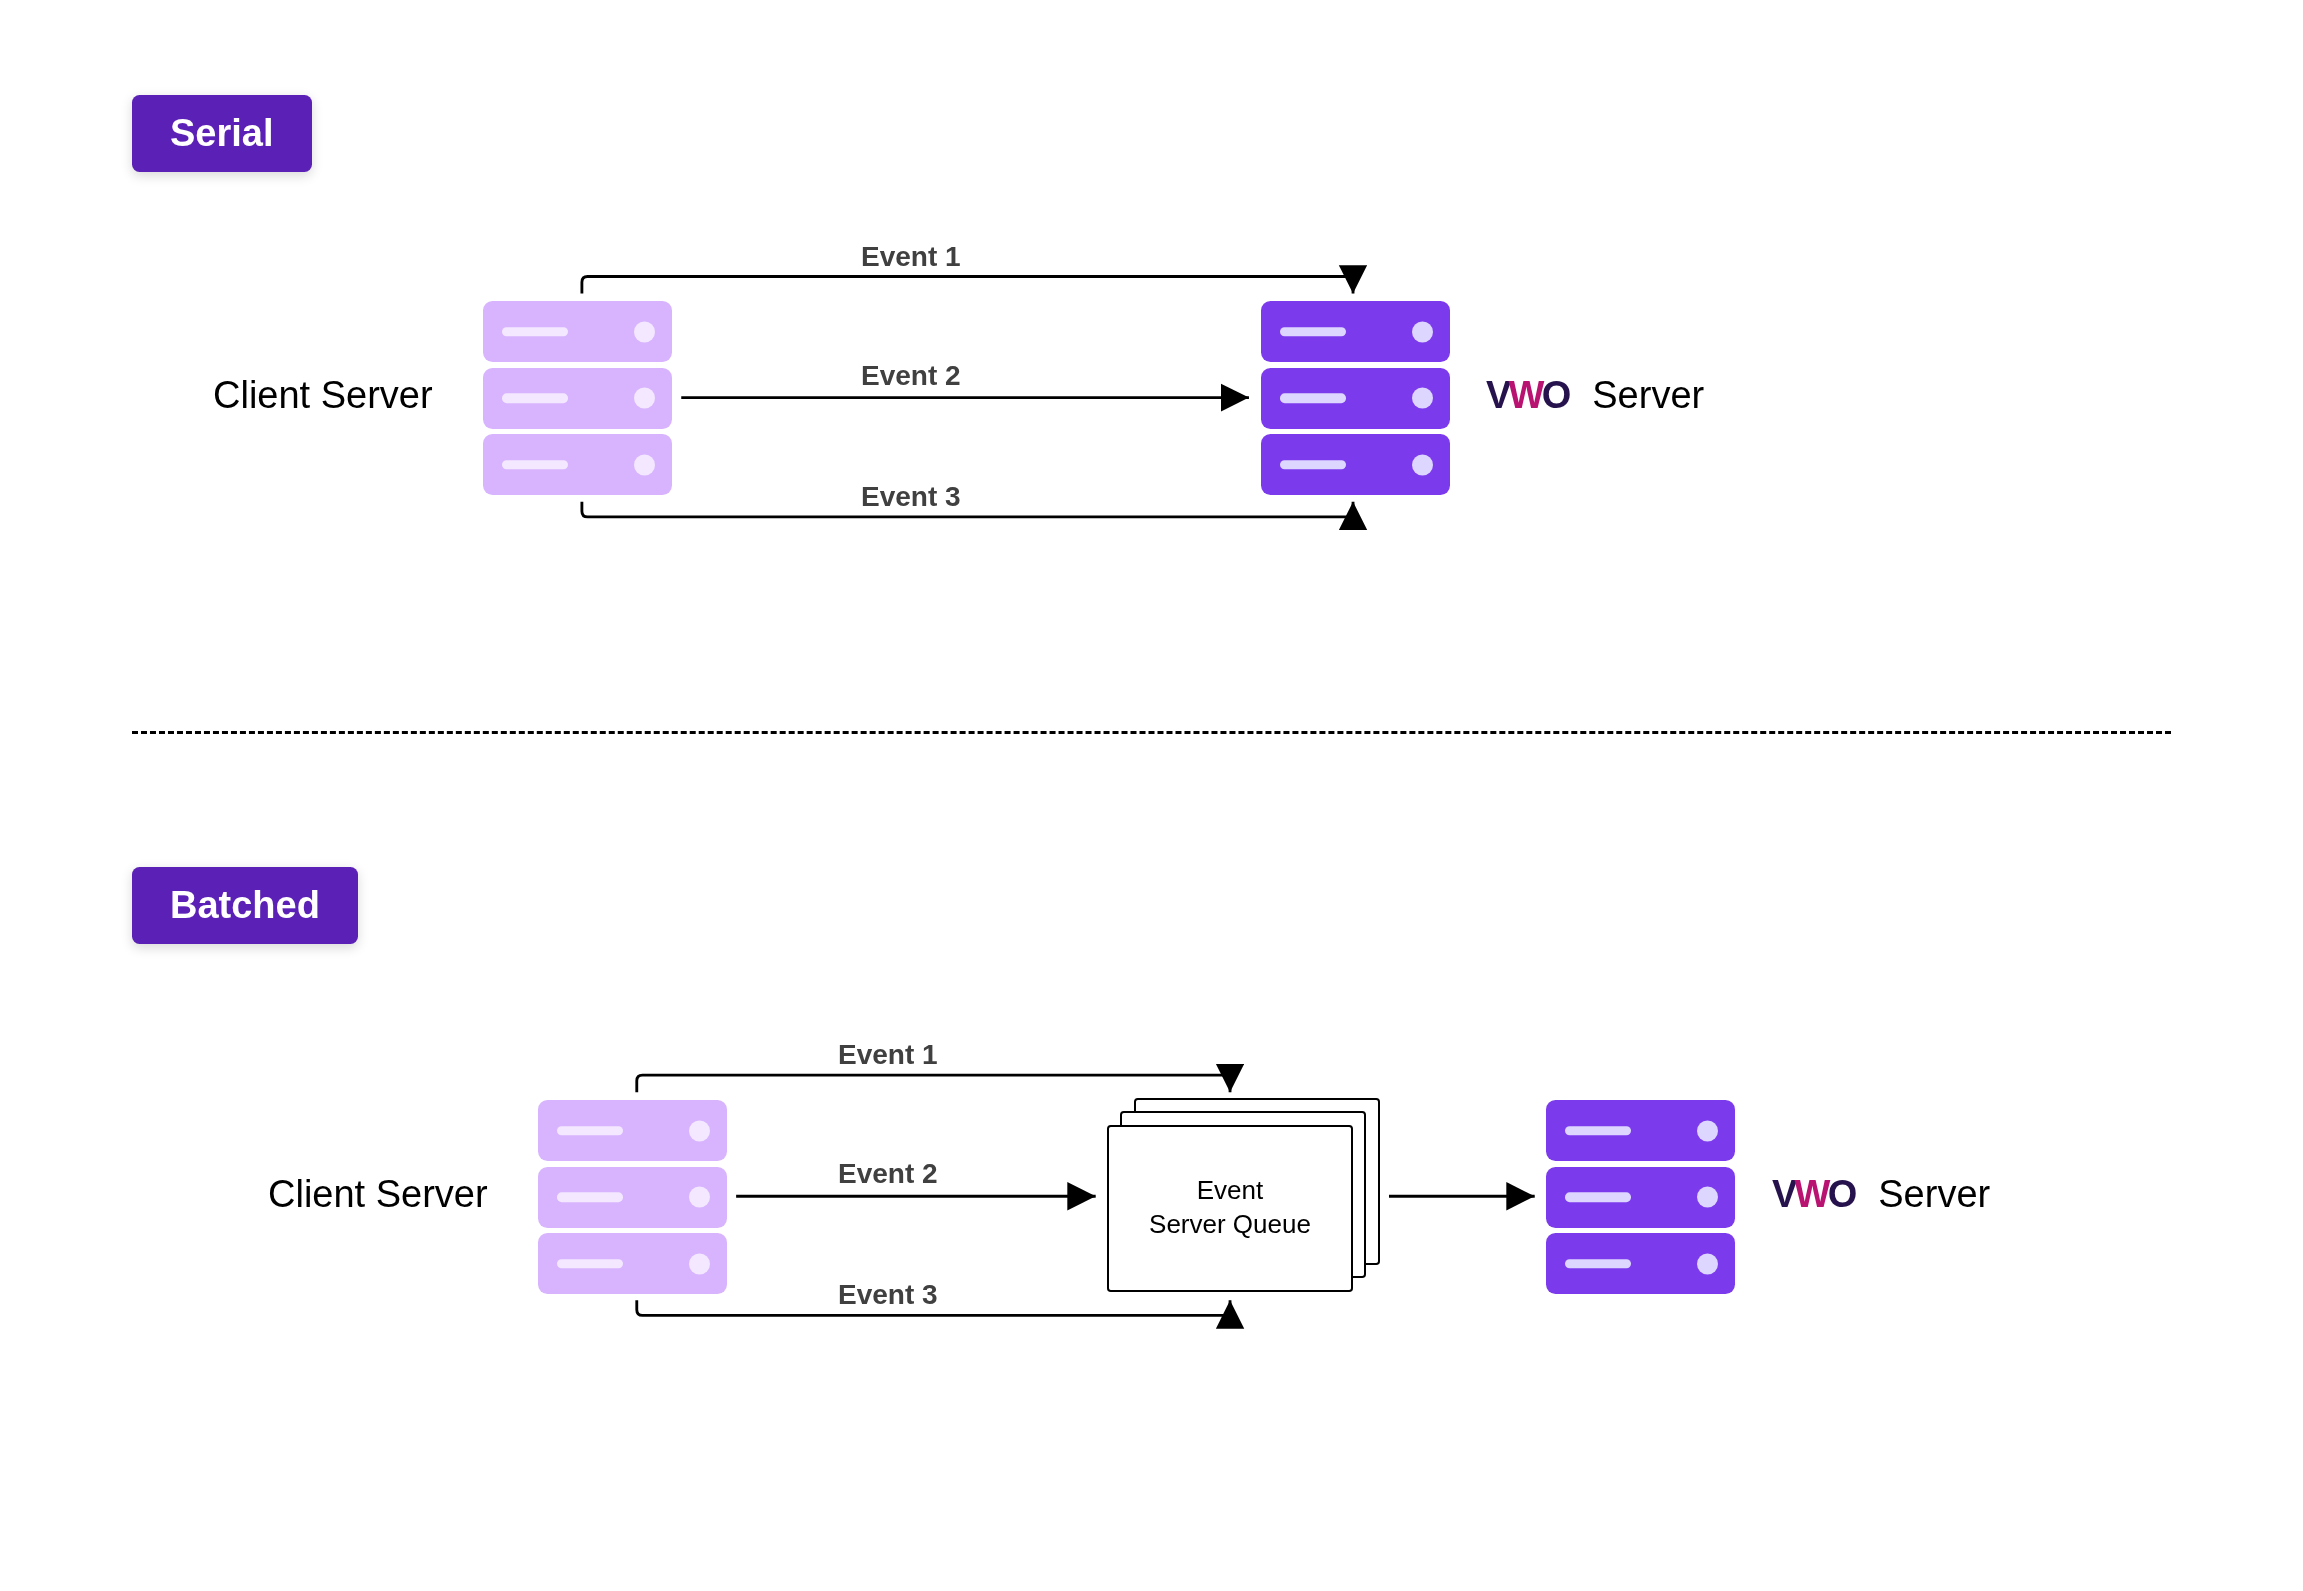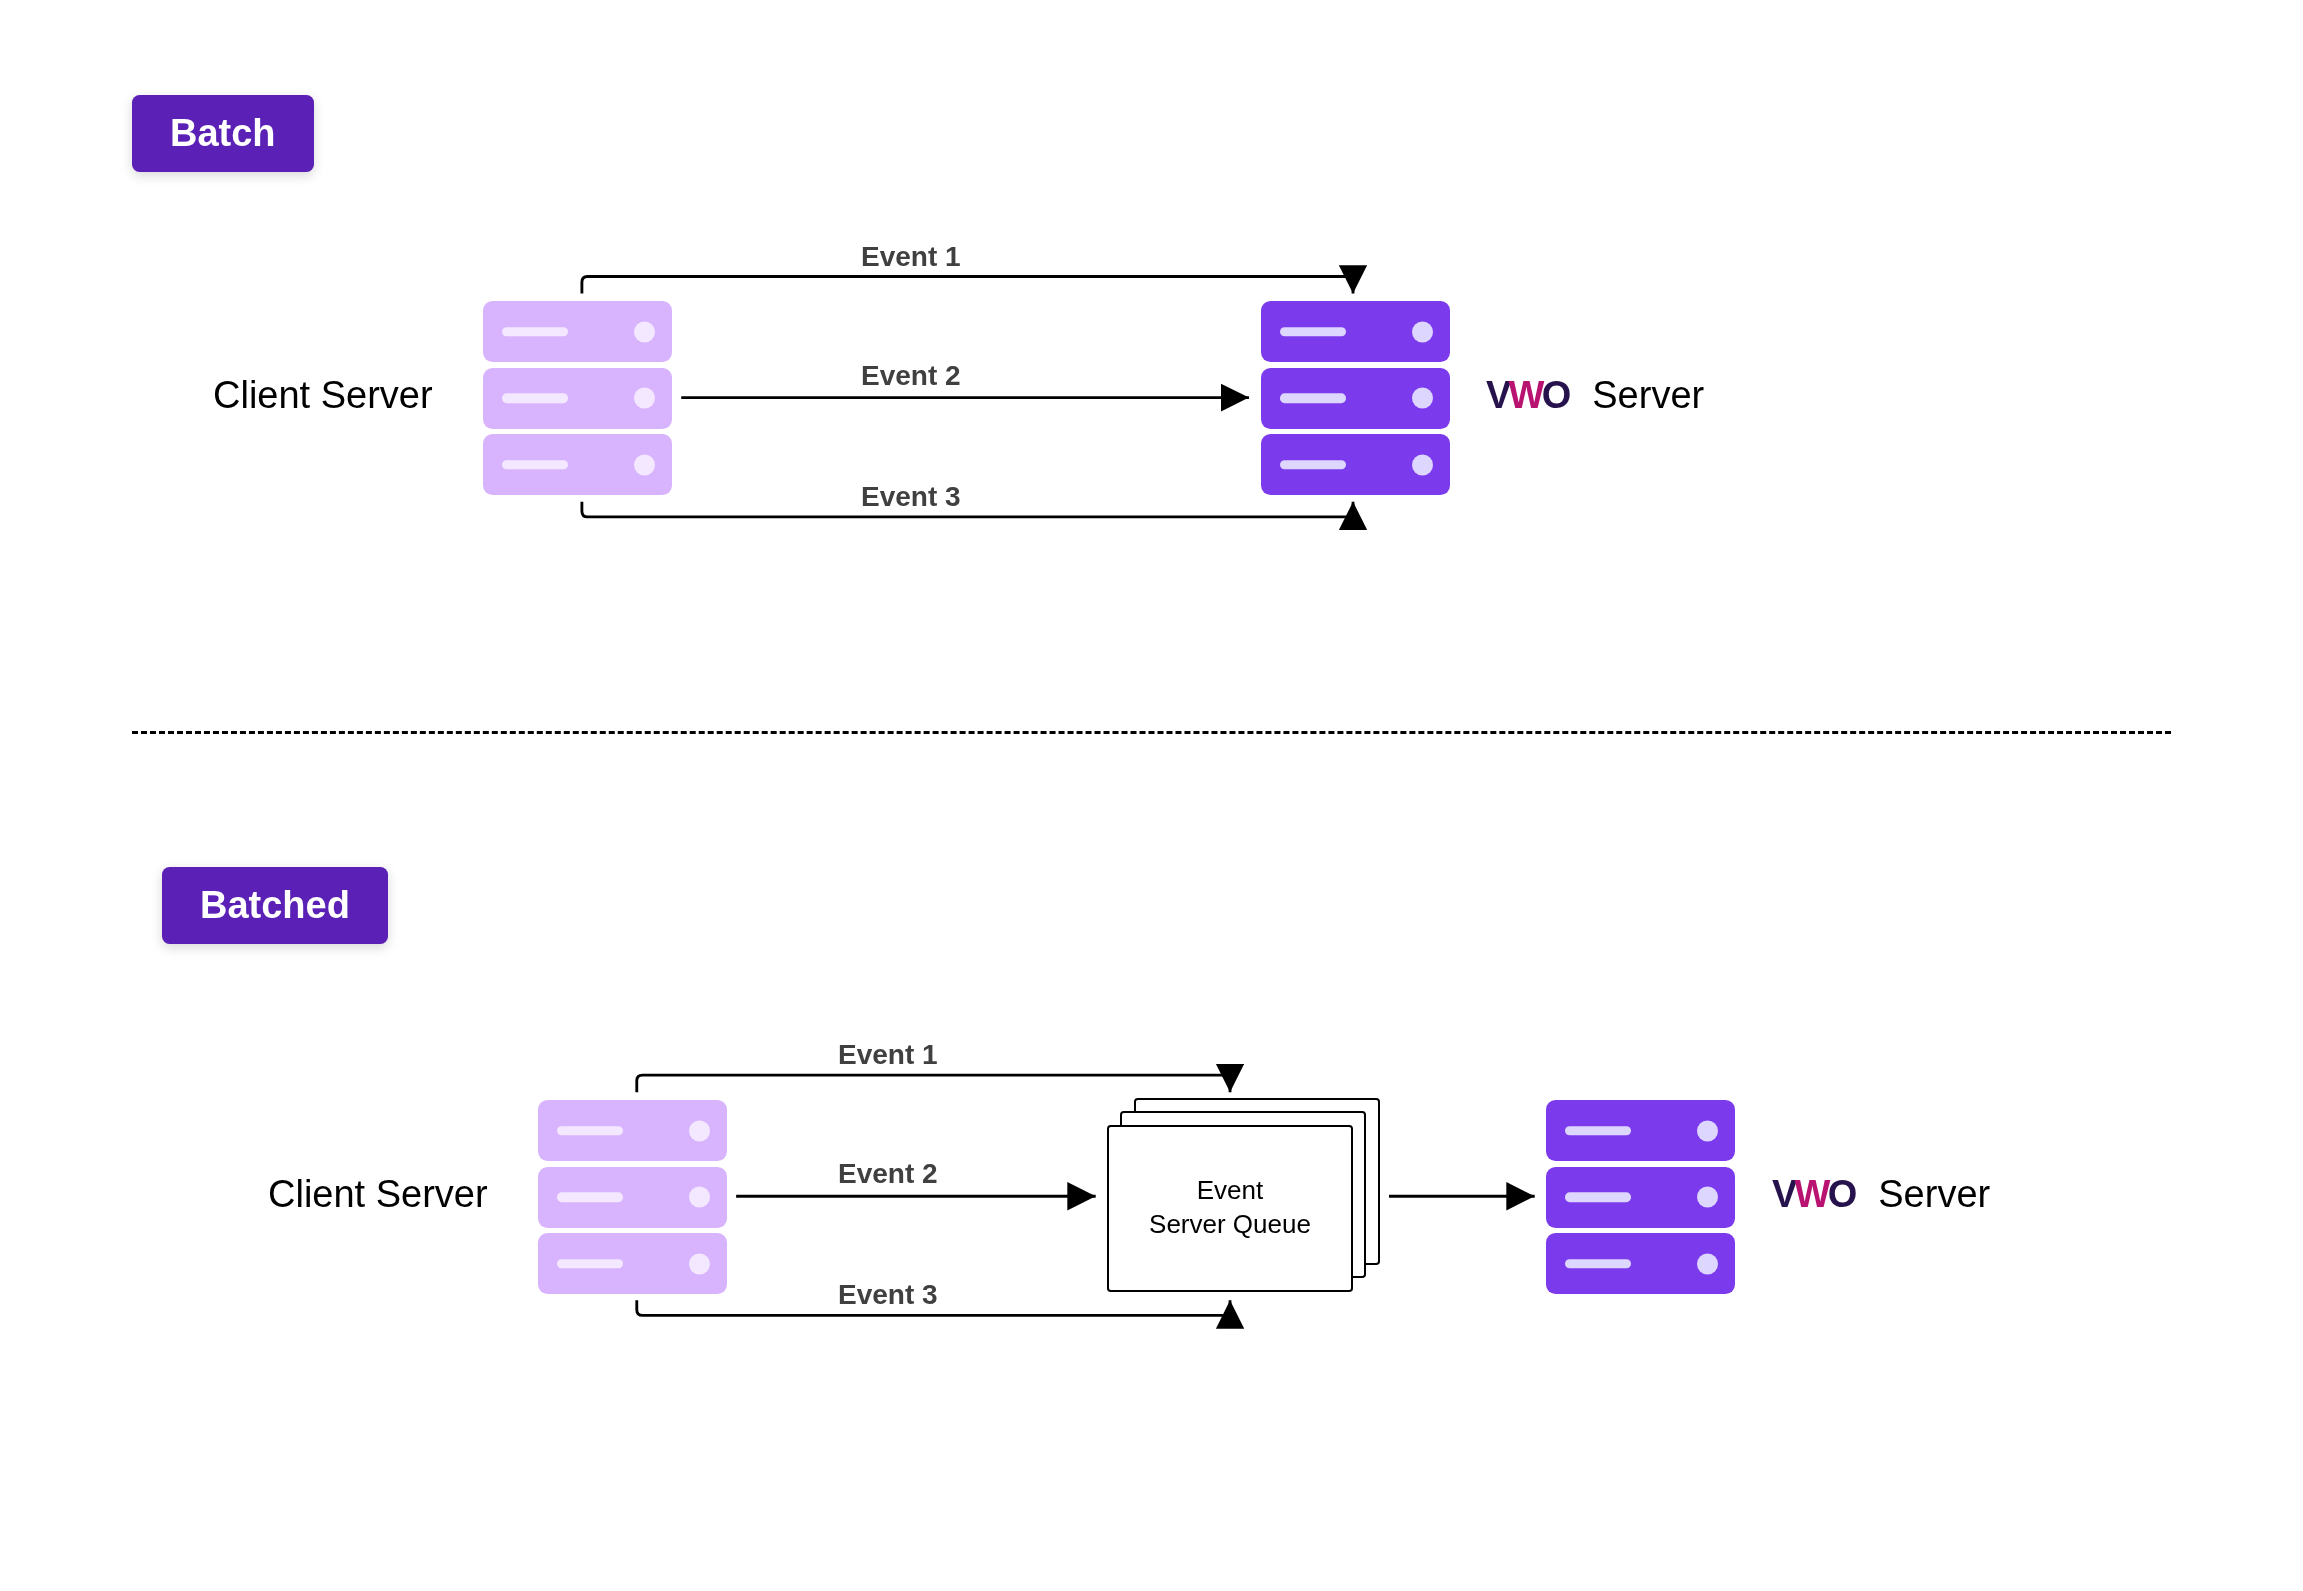--- a/index.html
+++ b/index.html
@@ -101,21 +101,21 @@
       letter-spacing: -0.9px;
     }
     .vwo-v { color: #26134d; }
     .vwo-w { color: #b91372; margin: 0 -1.9px; }
     .vwo-o { color: #26134d; }
     svg.arrows { position: absolute; overflow: visible; pointer-events: none; }
   </style>
 </head>
 <body>
 
-<div class="badge" style="left:132px; top:95px;">Batch</div>
+<div class="badge" style="left:132px; top:95px;">Serial</div>
 
 <div class="section">
 
   <div class="label" style="left:213px; top:374px;">Client Server</div>
 
   <div class="server-stack server-light" style="left:483px; top:301px;">
     <div class="server-unit">
         <div class="slot"></div>
         <div class="dot"></div>
       </div>
@@ -167,21 +167,21 @@
     <path d="M 615 310 L 615 298 Q 615 292 621 292 L 1424 292 Q 1430 292 1430 298 L 1430 310" fill="none" stroke="#000" stroke-width="3" marker-end="url(#ah1)"></path>
 
     <path d="M 720 420 L 1320 420" fill="none" stroke="#000" stroke-width="3" marker-end="url(#ah1)"></path>
 
     <path d="M 615 530 L 615 540 Q 615 546 621 546 L 1424 546 Q 1430 546 1430 540 L 1430 530" fill="none" stroke="#000" stroke-width="3" marker-end="url(#ah1)"></path>
   </svg>
 </div>
 
 <div class="divider"></div>
 
-<div class="badge" style="left:132px; top:867px;margin-left:30px;">Batched</div>
+<div class="badge" style="left:132px; top:867px;">Batched</div>
 
 <div class="section">
 
   <div class="label" style="left:268px; top:1173px;">Client Server</div>
 
   <div class="server-stack server-light" style="left:538px; top:1100px;">
     <div class="server-unit">
         <div class="slot"></div>
         <div class="dot"></div>
       </div>

